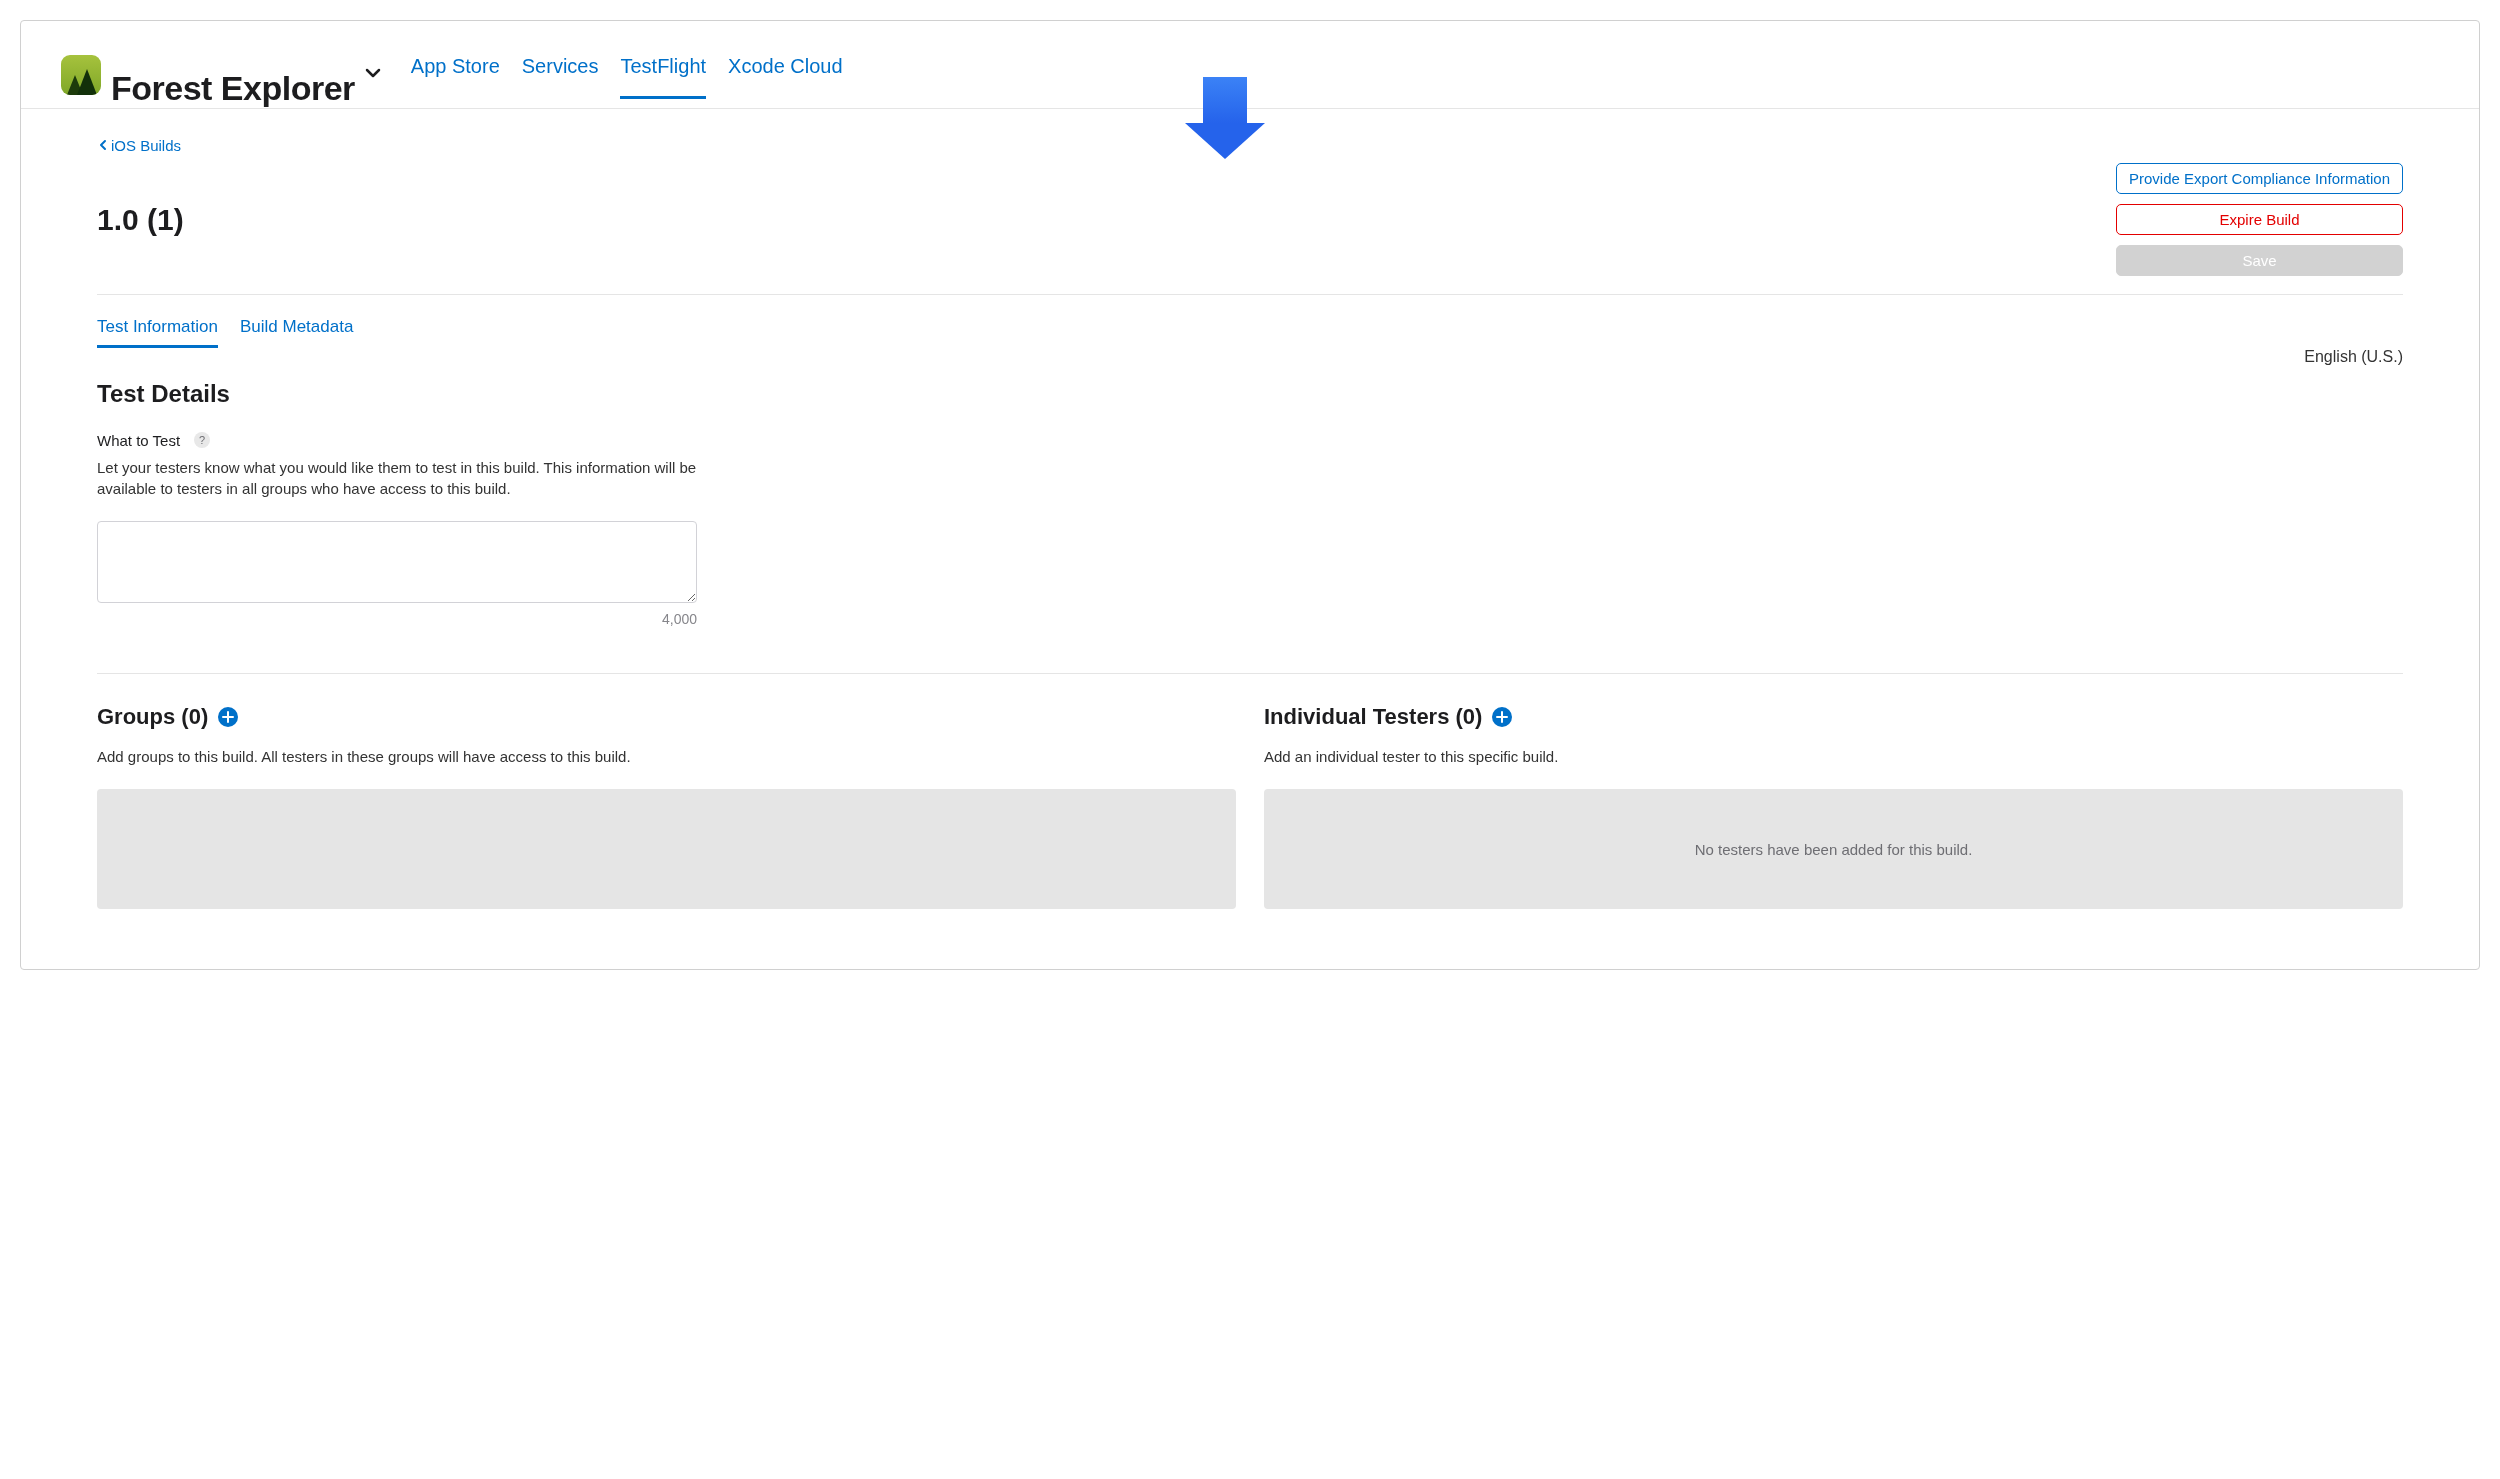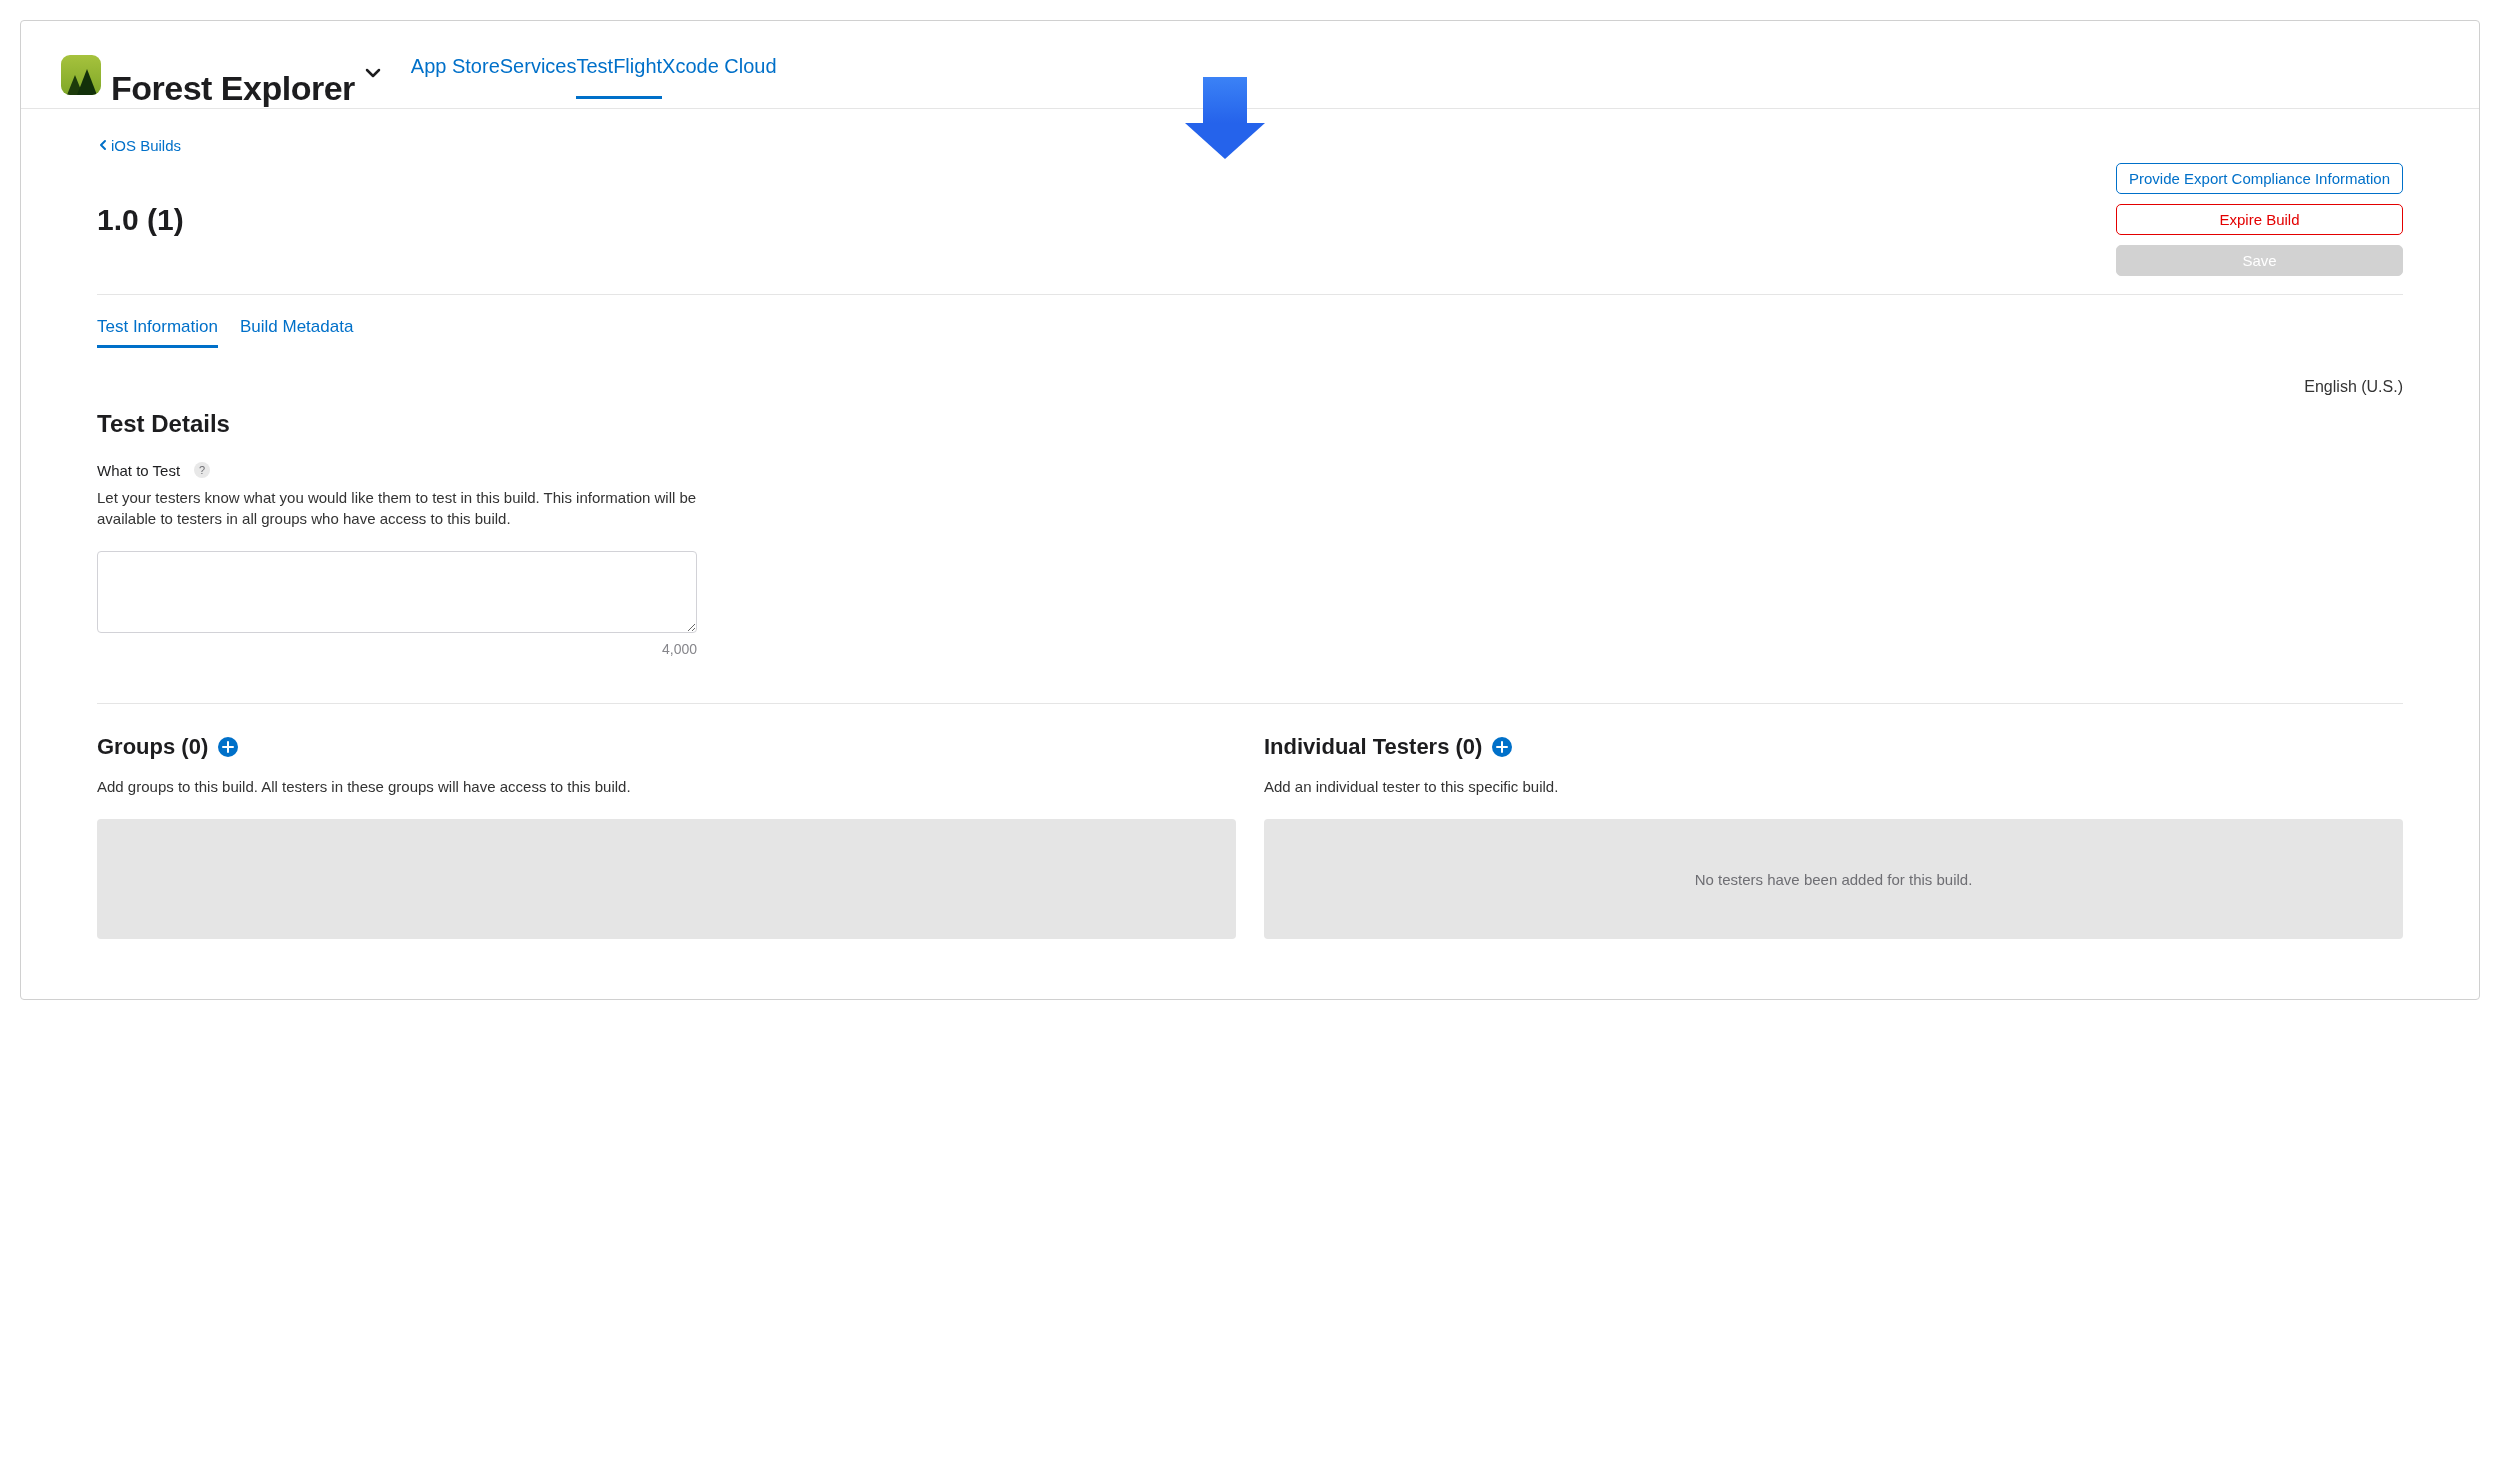--- a/index.html
+++ b/index.html
@@ -41,20 +41,21 @@
       margin-right: 18px;
     }
     .app-name {
       font-size: 34px;
       font-weight: 700;
       letter-spacing: -0.5px;
       margin-top: 28px;
     }
     .nav-tabs {
       display: flex;
+      gap: 22px;
       font-size: 20px;
       align-self: stretch;
       align-items: center;
     }
     .nav-tab {
       color: #0070c9;
       cursor: pointer;
       padding-bottom: 18px;
       padding-top: 4px;
       border-bottom: 3px solid transparent;
@@ -120,21 +121,20 @@
       cursor: pointer;
       border-bottom: 3px solid transparent;
     }
     .sub-tab.active {
       border-bottom-color: #0070c9;
     }
     .locale-row {
       text-align: right;
       font-size: 16px;
       color: #333;
-      margin-top: 30px;
     }
     .section-h {
       font-size: 24px;
       font-weight: 700;
       margin-top: 14px;
     }
     .field-label-row {
       display: flex;
       align-items: flex-start;
       gap: 14px;

